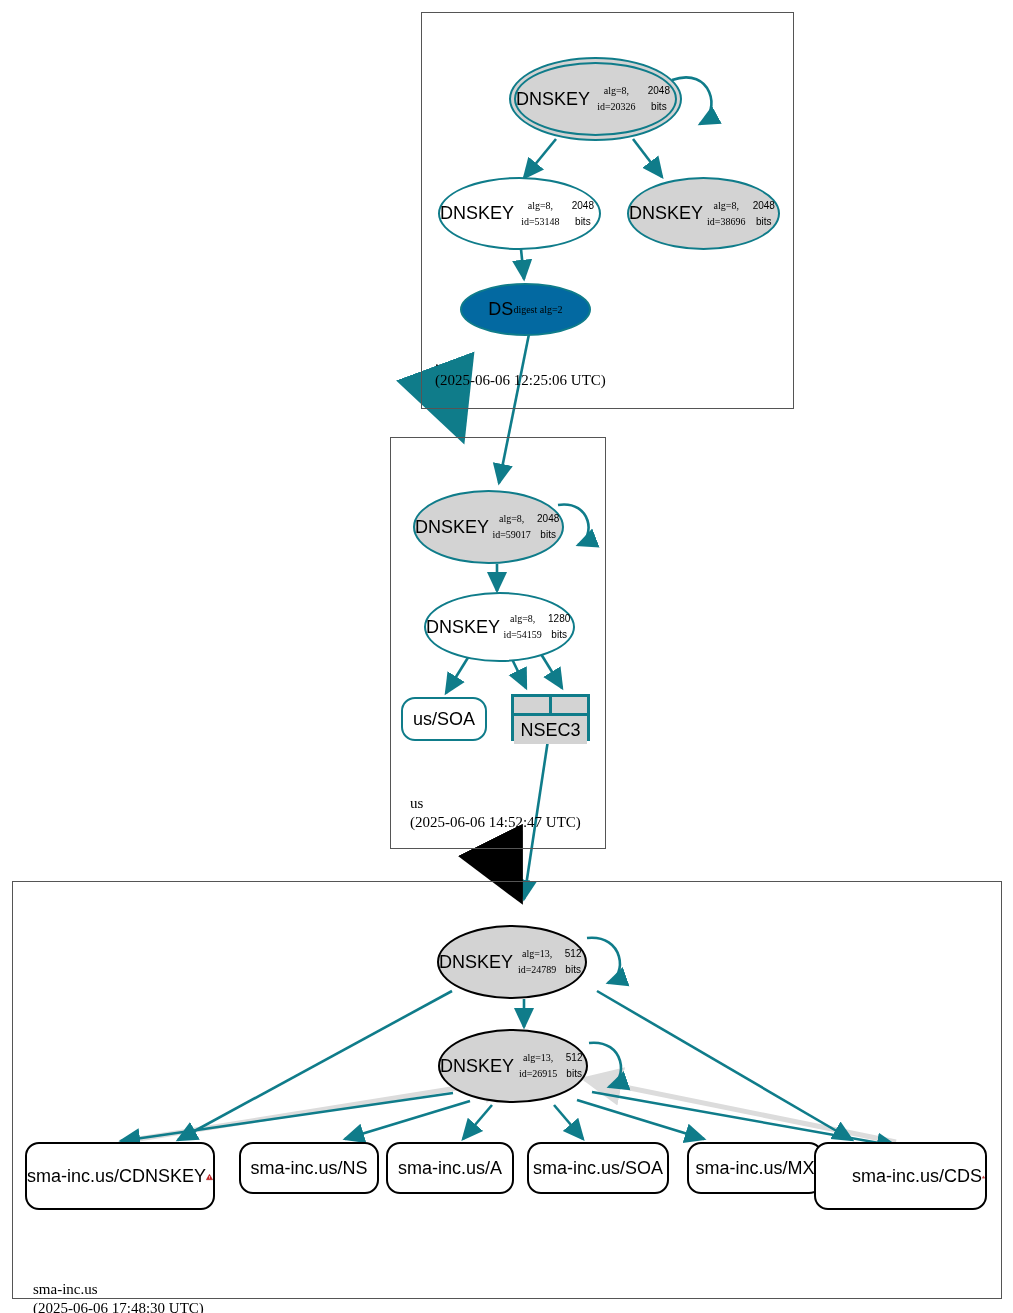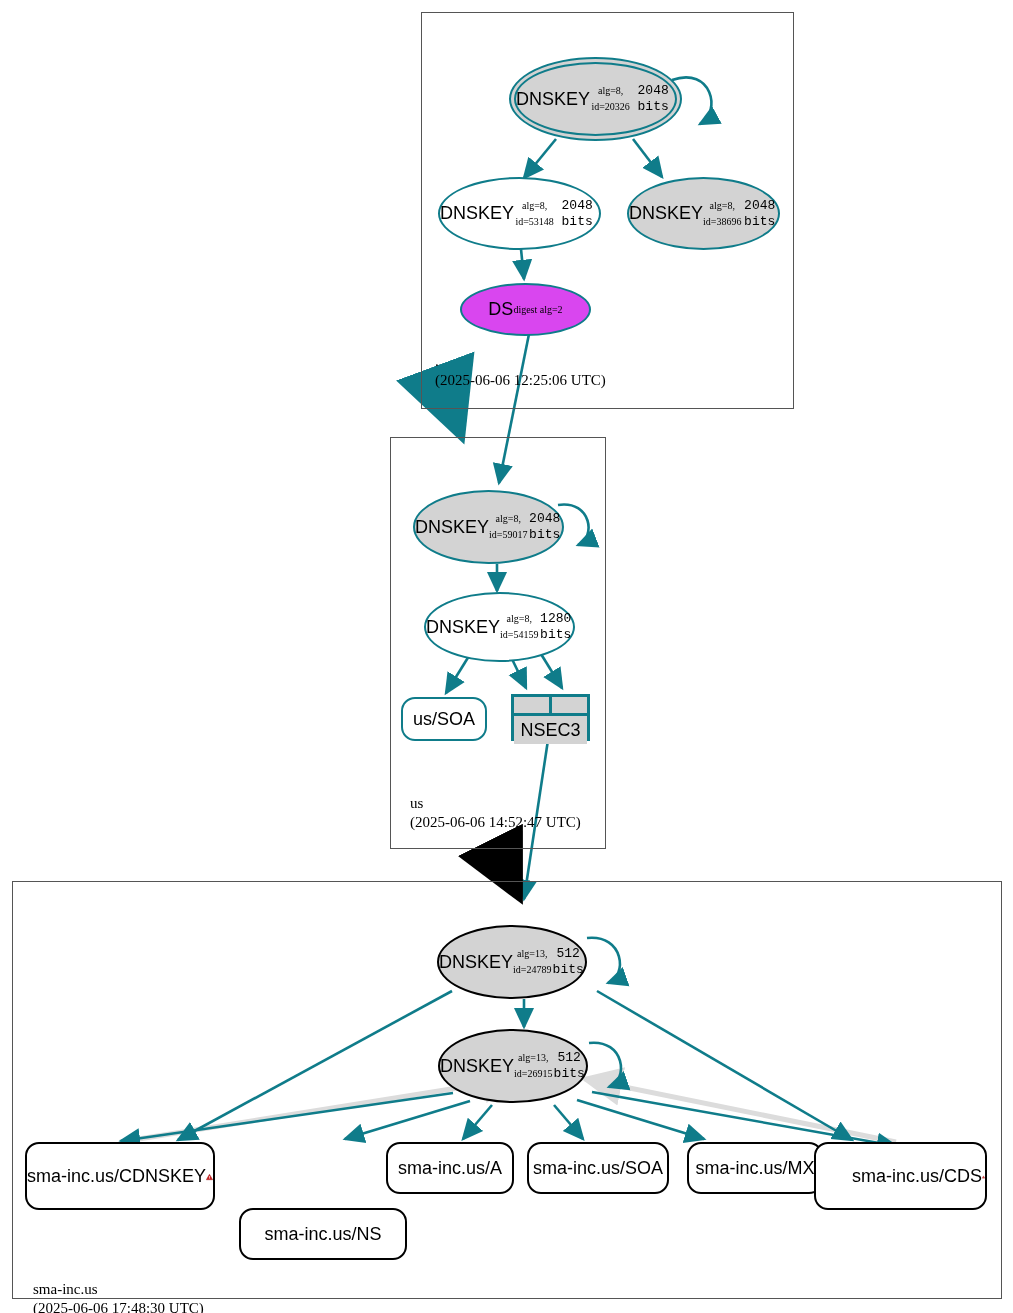--- a/index.html
+++ b/index.html
@@ -10,21 +10,21 @@
   svg.layer{position:absolute;left:0;top:0;width:1013px;height:1313px;}
   .zonebox{position:absolute;border:1px solid #555555;background:transparent;box-sizing:border-box;}
   .zonelabel{position:absolute;color:#000000;font-family:"Liberation Serif", serif;}
   .zonelabel .zname{font-size:15px;line-height:18px;white-space:nowrap;}
   .zonelabel .ztime{font-size:15px;line-height:20px;white-space:nowrap;}
   .node{position:absolute;box-sizing:border-box;display:flex;flex-direction:row;
         align-items:center;justify-content:center;text-align:center;}
   .ell{border-radius:50%;}
   .ell .t1{font-size:18px;line-height:21px;font-family:"Liberation Sans", sans-serif;color:#000;}
   .ell .t2{font-size:10px;line-height:16px;font-family:"Liberation Serif", serif;color:#000;}
-  .ell .t3{font-size:13px;line-height:16px;font-family:Liberation Mono, monospace;color:#000;}
+  .ell .t3{font-size:10px;line-height:16px;font-family:Liberation Sans, sans-serif;color:#000;}
   .rrset{border-radius:14px;background:#ffffff;}
   .rrset .lbl{font-size:18px;line-height:20px;color:#000;font-family:"Liberation Sans", sans-serif;white-space:nowrap;}
   .warn{display:block;margin-top:1px;}
   .nsec3{position:absolute;box-sizing:border-box;}
   .nsec3 .cells{display:flex;height:16px;}
   .nsec3 .cells div{flex:1;background:#d3d3d3;box-sizing:border-box;}
   .nsec3 .cells div:first-child{border-right:3px solid #0f7c8a;}
   .nsec3 .body{background:#d3d3d3;text-align:center;font-size:18px;line-height:28px;color:#000;
                border-top:3px solid #0f7c8a;font-family:"Liberation Sans", sans-serif;}
 </style>
@@ -168,21 +168,21 @@
     <div class="t2">alg=8, id=53148</div>
     <div class="t3">2048 bits</div>
   </div>
 
   <div class="node ell" style="left:627px;top:177px;width:153px;height:73px;border:2.4px solid #0f7c8a;background:#d3d3d3;">
     <div class="t1">DNSKEY</div>
     <div class="t2">alg=8, id=38696</div>
     <div class="t3">2048 bits</div>
   </div>
 
-  <div class="node ell" style="left:460px;top:283px;width:131px;height:53px;border:2.4px solid #0f7c8a;background:#d946ef;">
+  <div class="node ell" style="left:460px;top:283px;width:131px;height:53px;border:2.4px solid #0f7c8a;background:#0369a1;">
     <div class="t1">DS</div>
     <div class="t2">digest alg=2</div>
   </div>
 
   <div class="node ell" style="left:413px;top:490px;width:151px;height:74px;border:2.4px solid #0f7c8a;background:#d3d3d3;">
     <div class="t1">DNSKEY</div>
     <div class="t2">alg=8, id=59017</div>
     <div class="t3">2048 bits</div>
   </div>
 
@@ -218,21 +218,21 @@
 
   <div class="node rrset" style="left:25px;top:1142px;width:190px;height:68px;border:2.6px solid #000000;">
     <div class="lbl">sma-inc.us/CDNSKEY</div>
     <svg class="warn" width="24" height="22" viewBox="0 0 24 22">
       <path d="M12,1.6 L23,20.4 L1,20.4 Z" fill="#cc2222" stroke="#a01414" stroke-width="1.6" stroke-linejoin="round"></path>
       <rect x="10.9" y="7.4" width="2.2" height="7" fill="#ffffff"></rect>
       <rect x="10.9" y="15.6" width="2.2" height="2.2" fill="#ffffff"></rect>
     </svg>
   </div>
 
-  <div class="node rrset" style="left:239px;top:1208px;width:168px;height:52px;border:2.6px solid #000000;">
+  <div class="node rrset" style="left:239px;top:1142px;width:140px;height:52px;border:2.6px solid #000000;">
     <div class="lbl">sma-inc.us/NS</div>
   </div>
 
   <div class="node rrset" style="left:386px;top:1142px;width:128px;height:52px;border:2.6px solid #000000;">
     <div class="lbl">sma-inc.us/A</div>
   </div>
 
   <div class="node rrset" style="left:527px;top:1142px;width:142px;height:52px;border:2.6px solid #000000;">
     <div class="lbl">sma-inc.us/SOA</div>
   </div>

